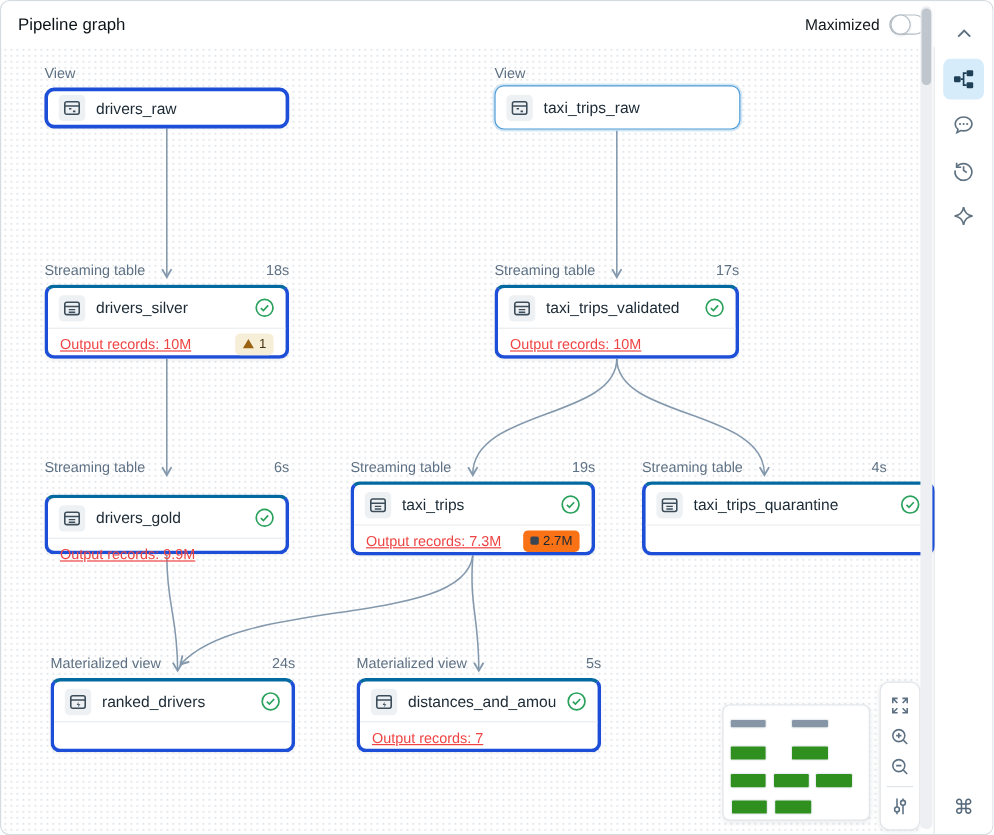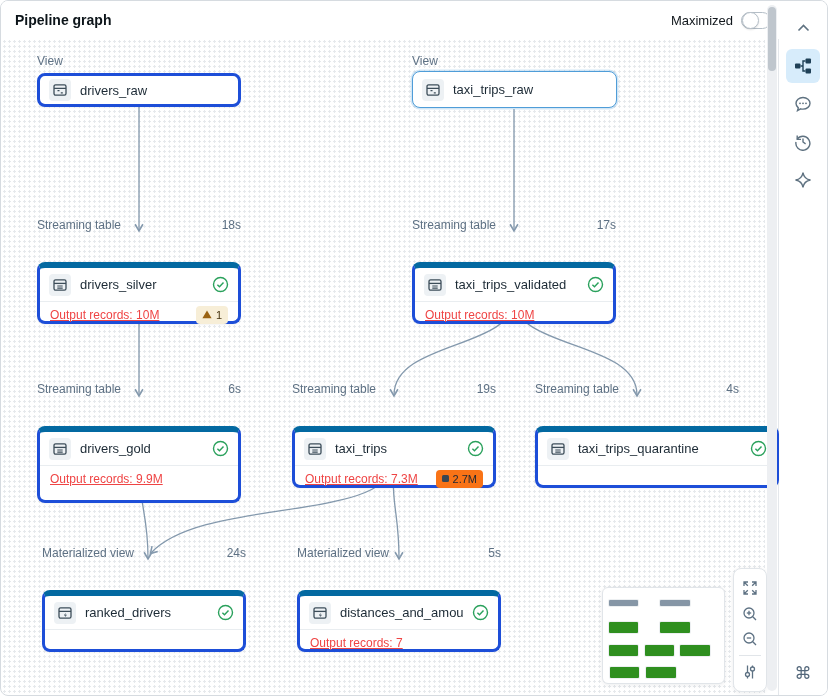--- a/index.html
+++ b/index.html
@@ -2,38 +2,38 @@
 <html><head>
 <meta charset="utf-8">
 <style>
   * { margin:0; padding:0; box-sizing:border-box; }
   html,body { width:828px; height:696px; background:#fff; font-family:"Liberation Sans","DejaVu Sans",sans-serif; }
   .window { position:relative; width:828px; height:696px; background:#fff; border:1px solid #d6dbe0; border-radius:8px; overflow:hidden; }
 
   
   .main-panel { position:absolute; left:0; top:0; bottom:0; width:778px; }
   .panel-header { position:absolute; left:0; top:0; width:100%; height:38px; display:flex; align-items:center; justify-content:space-between; padding:0 8px 0 14px; background:#fff; z-index:5; }
-  .panel-title { font-size:14px; font-weight:700; color:#0c1419; }
+  .panel-title { font-size:14px; font-weight:400; color:#0c1419; }
   .header-right { display:flex; align-items:center; gap:8px; }
   .maximized-label { font-size:13px; color:#11171c; }
   .toggle { width:30px; height:17px; border:1px solid #b4bec7; border-radius:9px; background:#fff; position:relative; cursor:pointer; }
   .toggle .knob { position:absolute; left:0px; top:-1px; width:17px; height:17px; border-radius:50%; background:#fff; border:1px solid #b4bec7; box-shadow:0 1px 2px rgba(0,0,0,.12); }
 
   .dots { position:absolute; left:1px; right:14px; top:38px; bottom:1px;
     background-image:radial-gradient(circle, #e6e9ec 1px, transparent 1.3px);
     background-size:5px 5px; }
 
   
   svg.edges { position:absolute; left:0; top:0; width:778px; height:696px; pointer-events:none; z-index:1; }
   svg.edges path.edge { fill:none; stroke:#8499ad; stroke-width:1.3; }
 
   
   .node-label { position:absolute; display:flex; justify-content:space-between; font-size:12px; color:#5e7184; z-index:2; }
   .card { position:absolute; background:#fff; border:3px solid #1d4ed8; border-radius:8px; box-shadow:0 1px 2px rgba(16,24,40,.05); z-index:3; cursor:pointer; }
-  .card.table-card { border-top:6px solid #0369a1;margin-top:25px; }
+  .card.table-card { border-top:3px solid #0369a1; }
   .card.selected { border:1.5px solid #4f9dd8; box-shadow:0 0 0 1.5px rgba(96,167,220,.28); }
   .card-head { height:33px; display:flex; align-items:center; gap:9px; padding:0 9px; }
   .view-card .card-head { height:100%; }
   .icon-box { width:22px; height:22px; border-radius:4px; background:#edf1f4; display:flex; align-items:center; justify-content:center; flex:none; }
   .icon-box svg { display:block; }
   .node-name { font-size:13px; color:#1c2a35; white-space:nowrap; overflow:hidden; flex:1; }
   .check { flex:none; display:flex; }
   .card-divider { border-top:1px solid #e9edf0; }
   .card-foot { height:25px; display:flex; align-items:center; justify-content:space-between; padding:0 10px; }
   .records { font-size:12px; color:#ef4444;text-decoration:underline; }
@@ -190,21 +190,21 @@
       <div class="card-divider"></div>
       <div class="card-foot">
         <span class="records">Output records: 10M</span>
       </div>
     </div>
 
     <div class="node-label" style="left:36px;top:381px;width:204px">
       <span>Streaming table</span>
         <span>6s</span>
     </div>
-    <div class="card table-card" style="left:36px;top:400px;width:204px;height:77px">
+    <div class="card table-card" style="left:36px;top:411px;width:204px;height:50px">
       <div class="card-head">
         <span class="icon-box">
           <svg width="14" height="14" viewBox="0 0 14 14">
               <rect x="1" y="1.8" width="12" height="10.4" rx="1.6" fill="none" stroke="#3c4d59" stroke-width="1.3"></rect>
               <line x1="1" y1="5.4" x2="13" y2="5.4" stroke="#3c4d59" stroke-width="1.3"></line>
               <path d="M4.3 8 h5.4 M4.3 10.2 h5.4" stroke="#3c4d59" stroke-width="1.2"></path>
             </svg>
         </span>
         <span class="node-name">drivers_gold</span>
         <span class="check">

